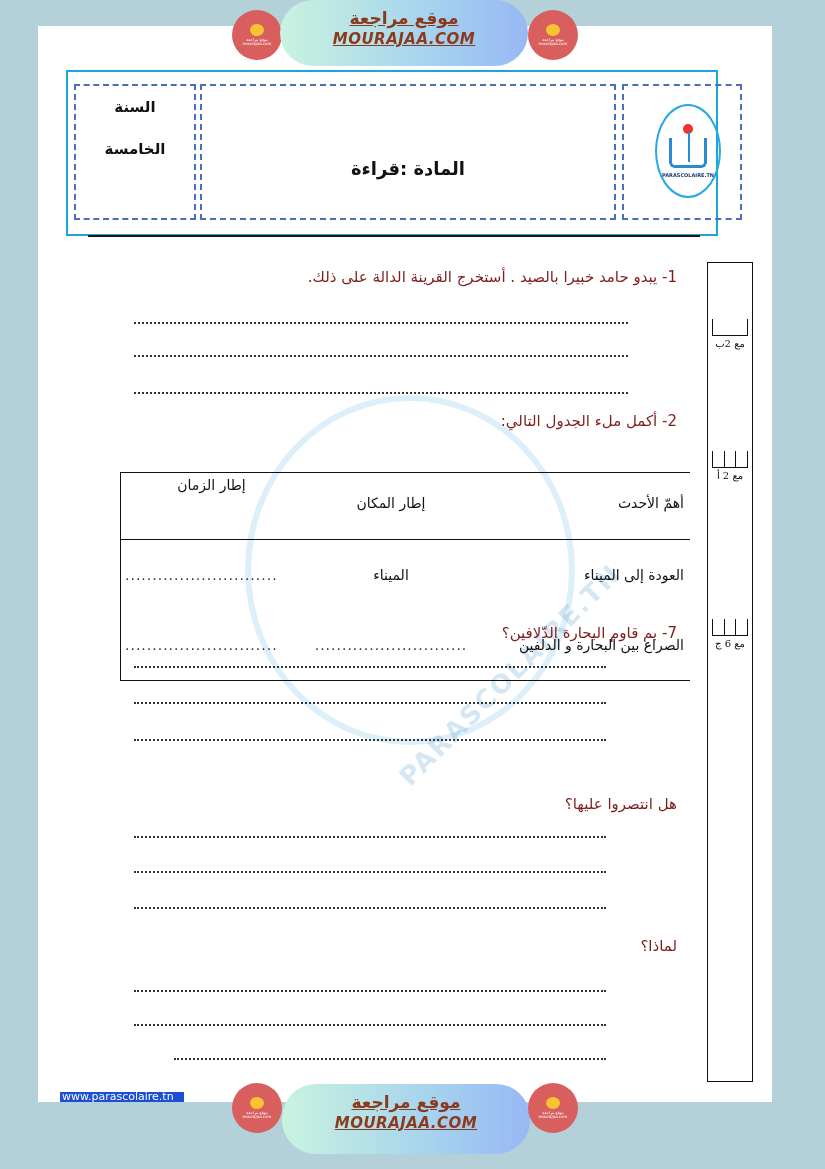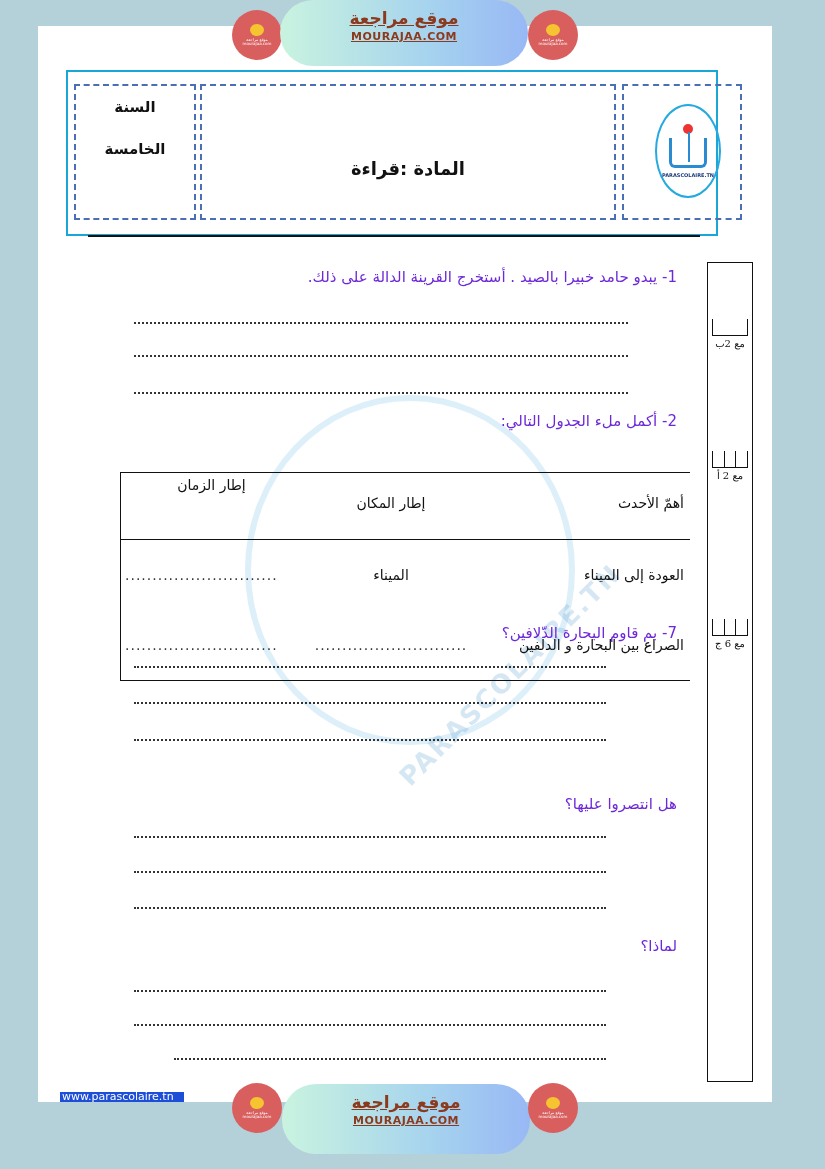--- a/index.html
+++ b/index.html
@@ -50,21 +50,21 @@
       border: 1.5px solid #111; box-sizing: border-box;
     }
     .score-item { position: absolute; left: 2px; width: 40px; text-align: center; }
     .score-boxes { display: flex; height: 16px; border-left: 1px solid #111; border-bottom: 1px solid #111; margin: 0 2px; }
     .score-boxes span { flex: 1; border-right: 1px solid #111; }
     .score-boxes.single span { border-right: 1px solid #111; }
     .score-label { font-family: "DejaVu Serif", serif; font-size: 10px; color: #111; margin-top: 2px; direction: rtl; white-space: nowrap; }
 
     
     .q {
-      position: absolute; right: 148px; direction: rtl; font-size: 15px; color: #6d28d9; white-space: nowrap;
+      position: absolute; right: 148px; direction: rtl; font-size: 15px; color: #7f1d1d; white-space: nowrap;
     }
     .dots {
       position: absolute; height: 0; border-bottom: 2px dotted #333;
     }
     
     .event-table {
       position: absolute; left: 120px; top: 472px; width: 570px; height: 122px;
       border-collapse: collapse; direction: rtl; font-size: 14px; color: #111;
     }
     .event-table td, .event-table th { font-weight: normal; padding: 16px 4px; }
@@ -81,21 +81,21 @@
       color: rgba(90,160,210,0.25); letter-spacing: 2px; pointer-events: none;
     }
 
     
     .banner {
       position: absolute; width: 248px; height: 68px; border-radius: 34px;
       background: linear-gradient(90deg, #c9f3df, #a6d3ee 60%, #98b8f5);
       text-align: center; color: #8b3a1e; font-weight: bold; text-decoration: underline;
     }
     .banner .ar { font-size: 17px; margin-top: 8px; direction: rtl; }
-    .banner .en { font-size: 11px; margin-top: 2px; letter-spacing: 0.5px; }
+    .banner .en { font-size: 15px; margin-top: 2px; letter-spacing: 0.5px; font-style: italic; }
     .badge {
       position: absolute; width: 50px; height: 50px; border-radius: 50%; background: #d95f5f;
       display: flex; flex-direction: column; align-items: center; justify-content: center;
     }
     .badge .coin { width: 14px; height: 12px; border-radius: 50%; background: #f6c431; }
     .badge .tiny { font-size: 4px; color: #fff; margin-top: 2px; line-height: 1.1; text-align: center; }
     .footer-strip {
       position: absolute; left: 60px; top: 1092px; width: 124px; height: 10px; background: #1d4ed8;
       color: #fff; font-size: 11px; line-height: 10px; padding-left: 2px; box-sizing: border-box; overflow: hidden;
     }

